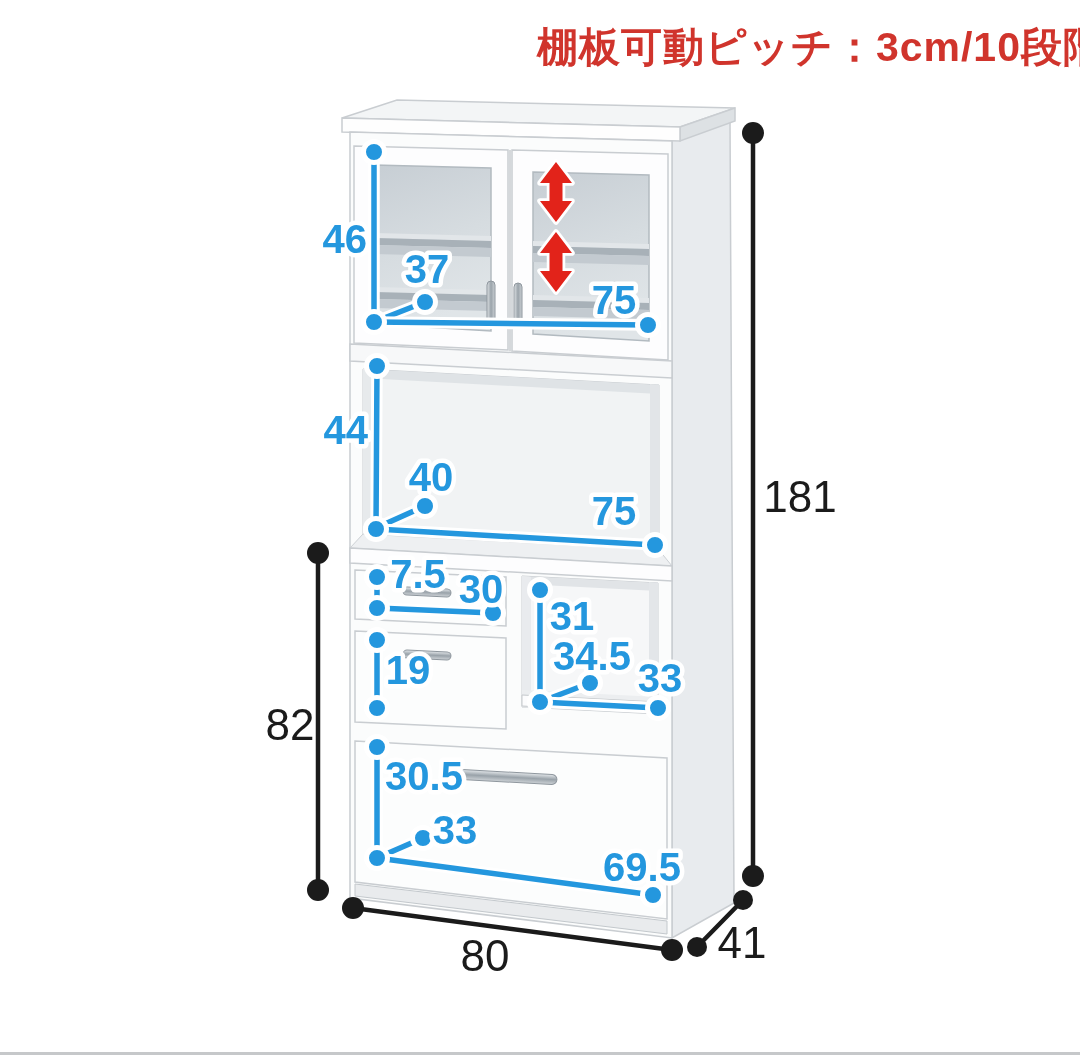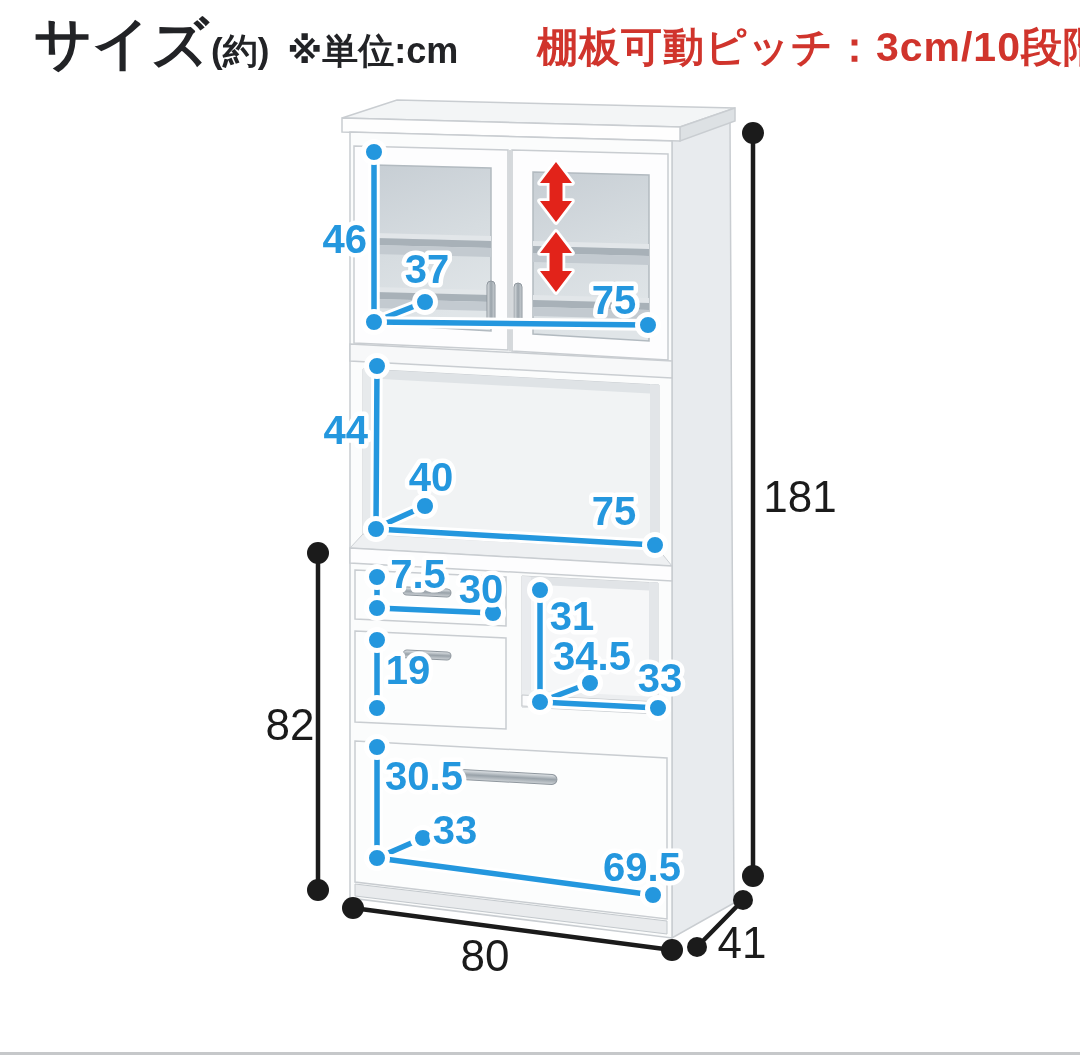--- a/index.html
+++ b/index.html
@@ -38,25 +38,20 @@
   .black-label{font-size:44px;font-weight:400;fill:#1b1b1b;}
   .red-arrow{fill:#e2231a;stroke:#ffffff;stroke-width:5.5;stroke-linejoin:round;paint-order:stroke;}
   .panel{stroke:#c9cdd1;stroke-width:1.5;}
   .hairline{stroke:#c9cdd1;stroke-width:1.5;fill:none;}
 </style>
 </head>
 <body>
 
 <div class="stage">
 
-  <div class="header-row">
-    <span class="title-main">サイズ</span>
-    <span class="title-approx">(約)</span>
-    <span class="title-unit">※単位:cm</span>
-  </div>
   <div class="shelf-note">棚板可動ピッチ：3cm/10段階</div>
 
   <svg width="1080" height="1061" viewBox="0 0 1080 1061">
     <defs>
       <linearGradient id="glassGrad" x1="0" y1="0" x2="0.25" y2="1">
         <stop offset="0" stop-color="#c7ced4"></stop>
         <stop offset="0.55" stop-color="#d6dce0"></stop>
         <stop offset="1" stop-color="#e0e5e8"></stop>
       </linearGradient>
       <linearGradient id="chromeV" x1="0" y1="0" x2="1" y2="0">

